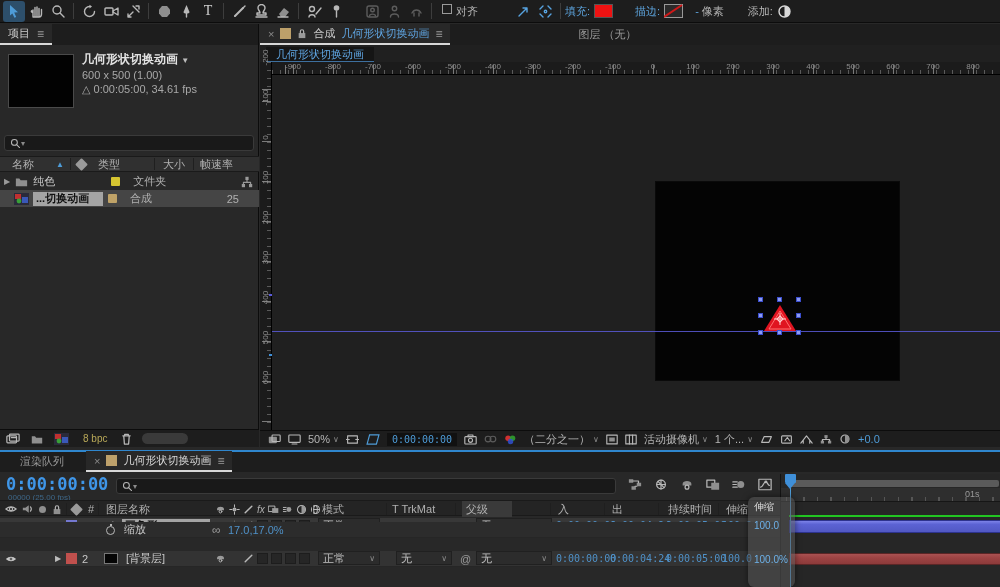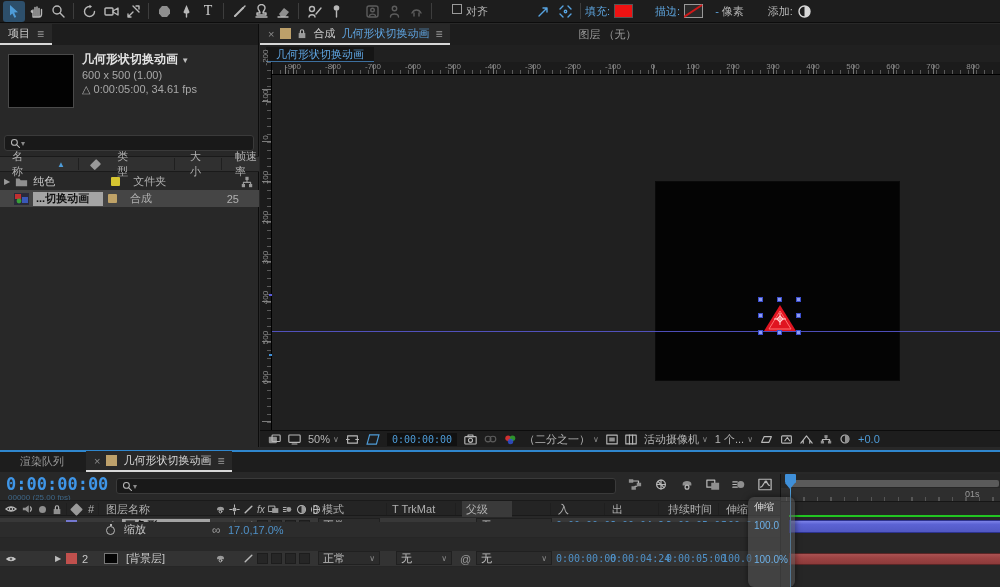--- a/index.html
+++ b/index.html
@@ -19,21 +19,21 @@
   
   .tabbar{background:#1d1d1d;height:21px;display:flex;align-items:flex-end;}
   .tab{height:21px;display:flex;align-items:center;padding:0 8px;gap:5px;color:#9a9a9a;}
   .tab.active{background:#282828;color:#cfcfcf;border-bottom:2px solid #d8d8d8;}
   .sq{width:11px;height:11px;display:inline-block;}
   .menu-g{color:#9a9a9a;font-size:12px;}
   
   #project{left:0;top:24px;width:259px;height:423px;background:#282828;border-right:1px solid #0c0c0c;}
   #proj-thumb{left:8px;top:30px;width:66px;height:54px;background:#020202;border:1px solid #4a4a4a;}
   .search{background:#191919;border:1px solid #3a3a3a;border-radius:3px;height:16px;display:flex;align-items:center;padding:0 5px;color:#8a8a8a;}
-  .hdr-row{background:#303030;border-top:1px solid #1a1a1a;border-bottom:1px solid #1a1a1a;height:16px;display:flex;align-items:center;color:#b0b0b0;gap:7px;}
+  .hdr-row{background:#303030;border-top:1px solid #1a1a1a;border-bottom:1px solid #1a1a1a;height:16px;display:flex;align-items:center;color:#b0b0b0;}
   .col-div{width:1px;height:12px;background:#1f1f1f;}
   .prow{height:17px;display:flex;align-items:center;color:#b0b0b0;}
   .tagchip{width:9px;height:9px;border-radius:1px;}
   .editfield{background:#a4a4a4;color:#111;font-weight:bold;padding:0 3px;height:14px;display:flex;align-items:center;}
   
   #viewer{left:260px;top:24px;width:740px;height:423px;background:#202020;}
   #vtabs{left:0;top:0;width:740px;height:21px;}
   #subtab{left:6px;top:23px;height:15px;background:#151515;padding:0 10px;display:flex;align-items:center;color:#5fa5e2;border-bottom:1px solid #3d6f9e;}
   #hruler{left:12px;top:38px;width:728px;height:13px;background:#1b1b1b;border-bottom:1px solid #000;
     background-image:repeating-linear-gradient(90deg,#5a5a5a 0 1px,transparent 1px 8px),repeating-linear-gradient(90deg,#7a7a7a 0 1px,transparent 1px 40px);
@@ -184,21 +184,21 @@
           <circle cx="7.5" cy="4.5" r="2.2"></circle>
           <path d="M3.5,13 c0,-4 8,-4 8,0"></path>
         </svg>
     </div>
     <div class="tbtn">
       <svg class="ic dim" viewBox="0 0 15 15">
           <path d="M3,9 c2,-4 7,-4 9,0 M5,9 v3 M10,9 v3"></path>
         </svg>
     </div>
     <div class="tsep"></div>
-    <div style="display:flex;align-items:flex-start;margin:0 16px;">
+    <div style="display:flex;align-items:flex-start;margin:0 6px;">
       <span class="chk"></span>
       <span class="gray-label">对齐</span>
     </div>
     <div style="width:28px"></div>
     <div class="tbtn">
       <svg class="ic blue" viewBox="0 0 15 15">
           <path d="M3,12 L11,4 M11,4 h-4 M11,4 v4"></path>
         </svg>
     </div>
     <div class="tbtn">
@@ -281,20 +281,41 @@
       <svg style="margin-left:14px;width:15px;height:12px" viewBox="0 0 15 12">
           <rect x="0" y="0" width="15" height="12" fill="#2a2a3a"></rect>
           <rect x="1" y="1" width="6" height="5" fill="#c03030"></rect>
           <rect x="8" y="4" width="6" height="6" fill="#3a58b8"></rect>
           <circle cx="5" cy="8" r="2.4" fill="#38a038"></circle>
         </svg>
       <span class="editfield" style="margin-left:4px;width:70px">...切换动画</span>
       <span class="tagchip" style="background:#bfa267;margin-left:5px"></span>
       <span style="margin-left:13px">合成</span>
       <span style="margin-left:auto;margin-right:20px">25</span>
+    </div>
+    <div class="ab" style="left:0;top:405px;width:259px;height:18px;background:#1d1d1d;border-top:1px solid #0c0c0c;display:flex;align-items:center;gap:10px;padding:0 6px;">
+      <svg class="ic" style="width:14px;height:12px" viewBox="0 0 16 13">
+          <rect x="1" y="3" width="11" height="8" rx="1"></rect>
+          <rect x="4" y="1" width="11" height="8" rx="1"></rect>
+          <path d="M6,5 h6"></path>
+        </svg>
+      <svg class="ic" style="width:14px;height:12px" viewBox="0 0 15 15">
+          <path d="M1,4 h4 l1.5,2 H14 v7 H1 Z" fill="#8f8f8f" stroke="none"></path>
+        </svg>
+      <svg style="width:15px;height:12px" viewBox="0 0 15 12">
+          <rect x="0" y="0" width="15" height="12" fill="#2a2a3a"></rect>
+          <rect x="1" y="1" width="6" height="5" fill="#c03030"></rect>
+          <rect x="8" y="4" width="6" height="6" fill="#3a58b8"></rect>
+          <circle cx="5" cy="8" r="2.4" fill="#38a038"></circle>
+        </svg>
+      <span style="color:#b8a858;font-size:10px;padding:0 4px">8 bpc</span>
+      <svg class="ic" style="width:11px;height:12px" viewBox="0 0 12 13">
+          <path d="M2,3 h8 M4,3 V1.5 h4 V3 M3,3 l0.7,9 h4.6 L9,3"></path>
+        </svg>
+      <div style="width:46px;height:11px;background:#3a3a3a;border-radius:6px;"></div>
     </div>
   </div>
 
   <div id="viewer" class="ab">
     <div id="vtabs" class="tabbar ab">
       <div class="tab active" style="gap:6px">
         <span style="color:#8a8a8a">×</span>
         <span class="sq" style="background:#bda06a"></span>
         <svg class="ic" style="width:10px;height:11px" viewBox="0 0 12 13">
             <rect x="2" y="6" width="8" height="6" fill="#9a9a9a" stroke="none"></rect>

